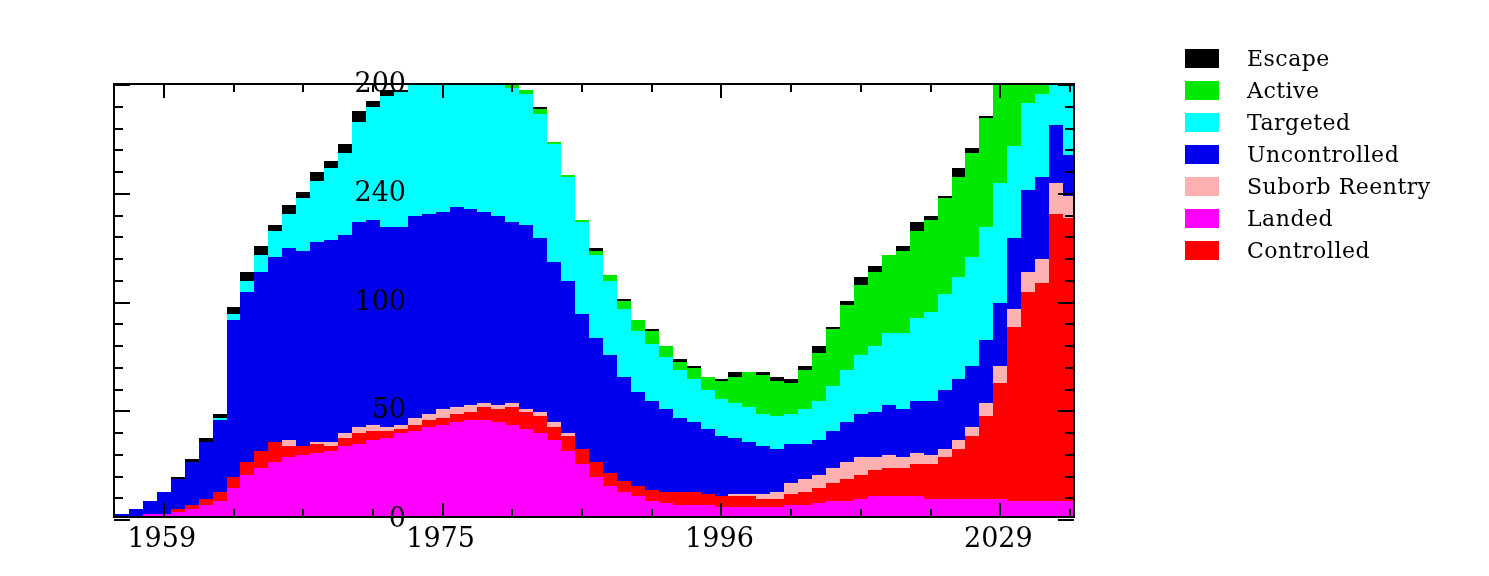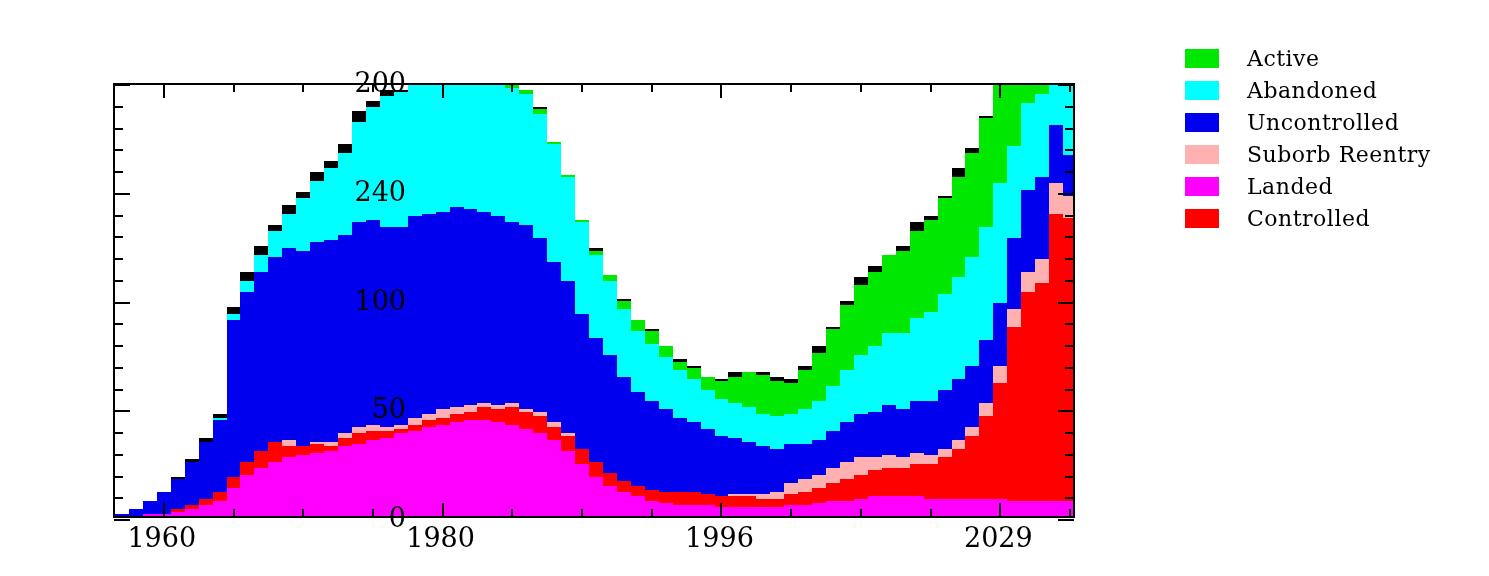--- a/index.html
+++ b/index.html
@@ -715,34 +715,38 @@
     </div>
 
   <div id="y-axis-labels">
       <div class="ylabel" style="top: 504px;">0</div>
       <div class="ylabel" style="top: 395.25px;">50</div>
       <div class="ylabel" style="top: 286.5px;">100</div>
       <div class="ylabel" style="top: 177.75px;">240</div>
       <div class="ylabel" style="top: 69px;">200</div>
     </div>
   <div id="x-axis-labels">
-      <div class="xlabel" style="left: 161.797px; top: 524px;">1960</div>
-      <div class="xlabel" style="left: 440.638px; top: 524px;">1980</div>
+      <div class="xlabel" style="left: 161.797px; top: 524px;">1959</div>
+      <div class="xlabel" style="left: 440.638px; top: 524px;">1975</div>
       <div class="xlabel" style="left: 719.478px; top: 524px;">1996</div>
       <div class="xlabel" style="left: 998.319px; top: 524px;">2029</div>
     </div>
 
   <div id="legend">
+      <div class="legend-row">
+        <div class="legend-swatch" style="background: rgb(0, 0, 0);"></div>
+        <div class="legend-label">Escape</div>
+      </div>
       <div class="legend-row">
         <div class="legend-swatch" style="background: rgb(0, 232, 0);"></div>
         <div class="legend-label">Active</div>
       </div>
       <div class="legend-row">
         <div class="legend-swatch" style="background: rgb(0, 255, 255);"></div>
-        <div class="legend-label">Abandoned</div>
+        <div class="legend-label">Targeted</div>
       </div>
       <div class="legend-row">
         <div class="legend-swatch" style="background: rgb(0, 0, 238);"></div>
         <div class="legend-label">Uncontrolled</div>
       </div>
       <div class="legend-row">
         <div class="legend-swatch" style="background: rgb(255, 176, 176);"></div>
         <div class="legend-label">Suborb Reentry</div>
       </div>
       <div class="legend-row">

